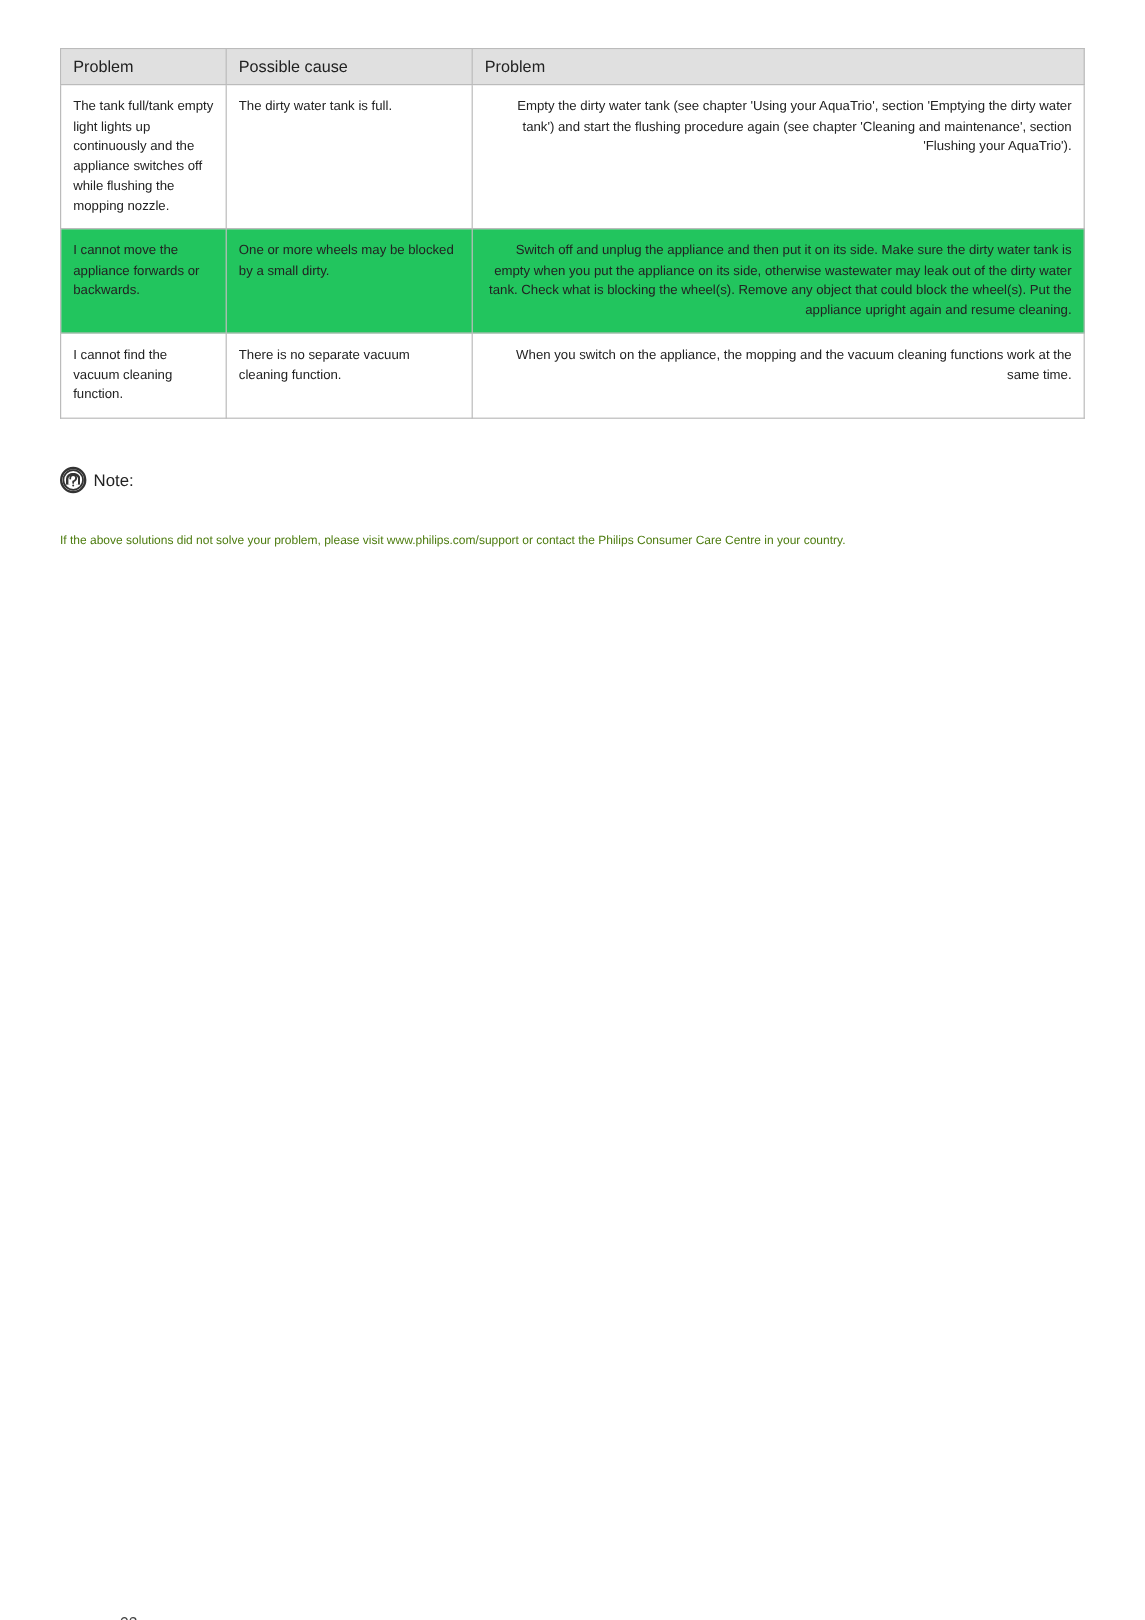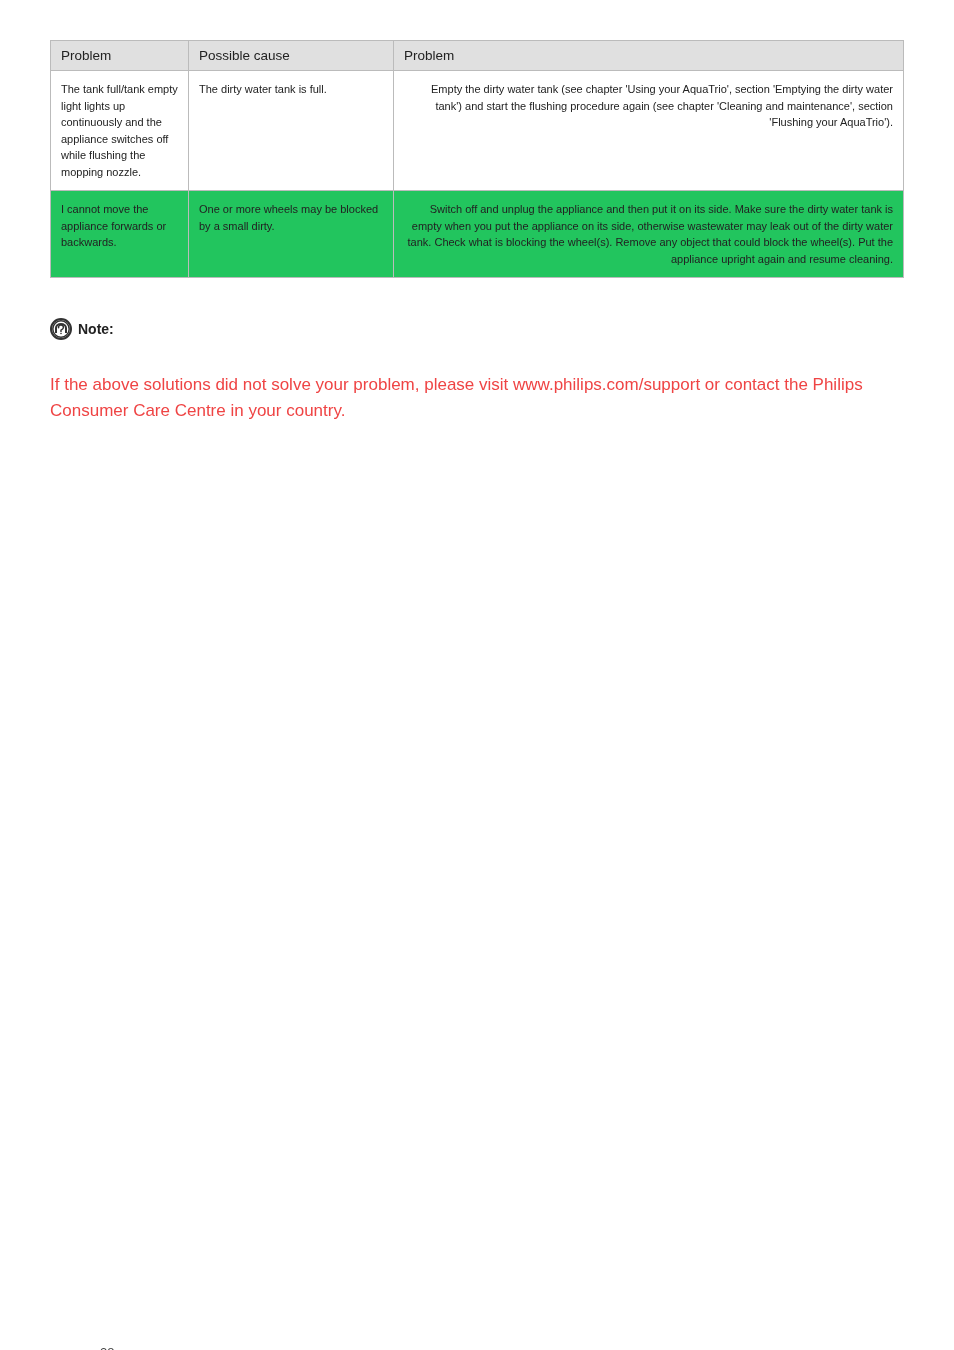--- a/index.html
+++ b/index.html
@@ -46,21 +46,21 @@
     .row-odd  { background: #22c55e; }
 
     .note-section {
       margin-top: 10px;
     }
 
     .note-header {
       display: flex;
       align-items: center;
       gap: 6px;
-      font-weight: bold;
+      font-weight: normal;
       font-size: 14px;
       margin-bottom: 6px;
     }
 
     .note-icon {
       width: 22px;
       height: 22px;
       border: 2px solid #333;
       border-radius: 50%;
       display: flex;
@@ -79,23 +79,23 @@
       height: 8px;
       border-left: 2px solid #333;
       border-right: 2px solid #333;
       border-top: 2px solid #333;
       border-radius: 50% 50% 0 0;
       position: absolute;
       top: 3px;
     }
 
     .note-text {
-      font-size: 17px;
+      font-size: 10px;
       line-height: 1.5;
-      color: #ef4444;
+      color: #4d7c0f;
       margin-top: 32px;
     }
 
     .page-number {
       position: absolute;
       bottom: 30px;
       left: 50px;
       font-size: 13px;
       color: #444;
     }
@@ -122,20 +122,25 @@
     <tr class="row-even">
           <td class="col-problem">The tank full/tank empty light lights up continuously and the appliance switches off while flushing the mopping nozzle.</td>
           <td class="col-cause">The dirty water tank is full.</td>
           <td class="col-solution">Empty the dirty water tank (see chapter 'Using your AquaTrio', section 'Emptying the dirty water tank') and start the flushing procedure again (see chapter 'Cleaning and maintenance', section 'Flushing your AquaTrio').</td>
         </tr>
         <tr class="row-odd">
           <td class="col-problem">I cannot move the appliance forwards or backwards.</td>
           <td class="col-cause">One or more wheels may be blocked by a small dirty.</td>
           <td class="col-solution">Switch off and unplug the appliance and then put it on its side. Make sure the dirty water tank is empty when you put the appliance on its side, otherwise wastewater may leak out of the dirty water tank. Check what is blocking the wheel(s). Remove any object that could block the wheel(s). Put the appliance upright again and resume cleaning.</td>
         </tr>
+        <tr class="row-even">
+          <td class="col-problem">I cannot find the vacuum cleaning function.</td>
+          <td class="col-cause">There is no separate vacuum cleaning function.</td>
+          <td class="col-solution">When you switch on the appliance, the mopping and the vacuum cleaning functions work at the same time.</td>
+        </tr>
       </tbody>
   </table>
 
   <div class="note-section">
     <div class="note-header">
       <div class="note-icon">
         <svg width="22" height="22" viewBox="0 0 22 22" fill="none" xmlns="http://www.w3.org/2000/svg">
           <circle cx="11" cy="11" r="10" stroke="#333" stroke-width="1.8" fill="none"></circle>
           <path d="M8 9.5 Q8 6 11 6 Q14 6 14 9 Q14 11.5 11 12.5 L11 14" stroke="#333" stroke-width="1.8" fill="none" stroke-linecap="round"></path>
           <circle cx="11" cy="16.5" r="1" fill="#333"></circle>

